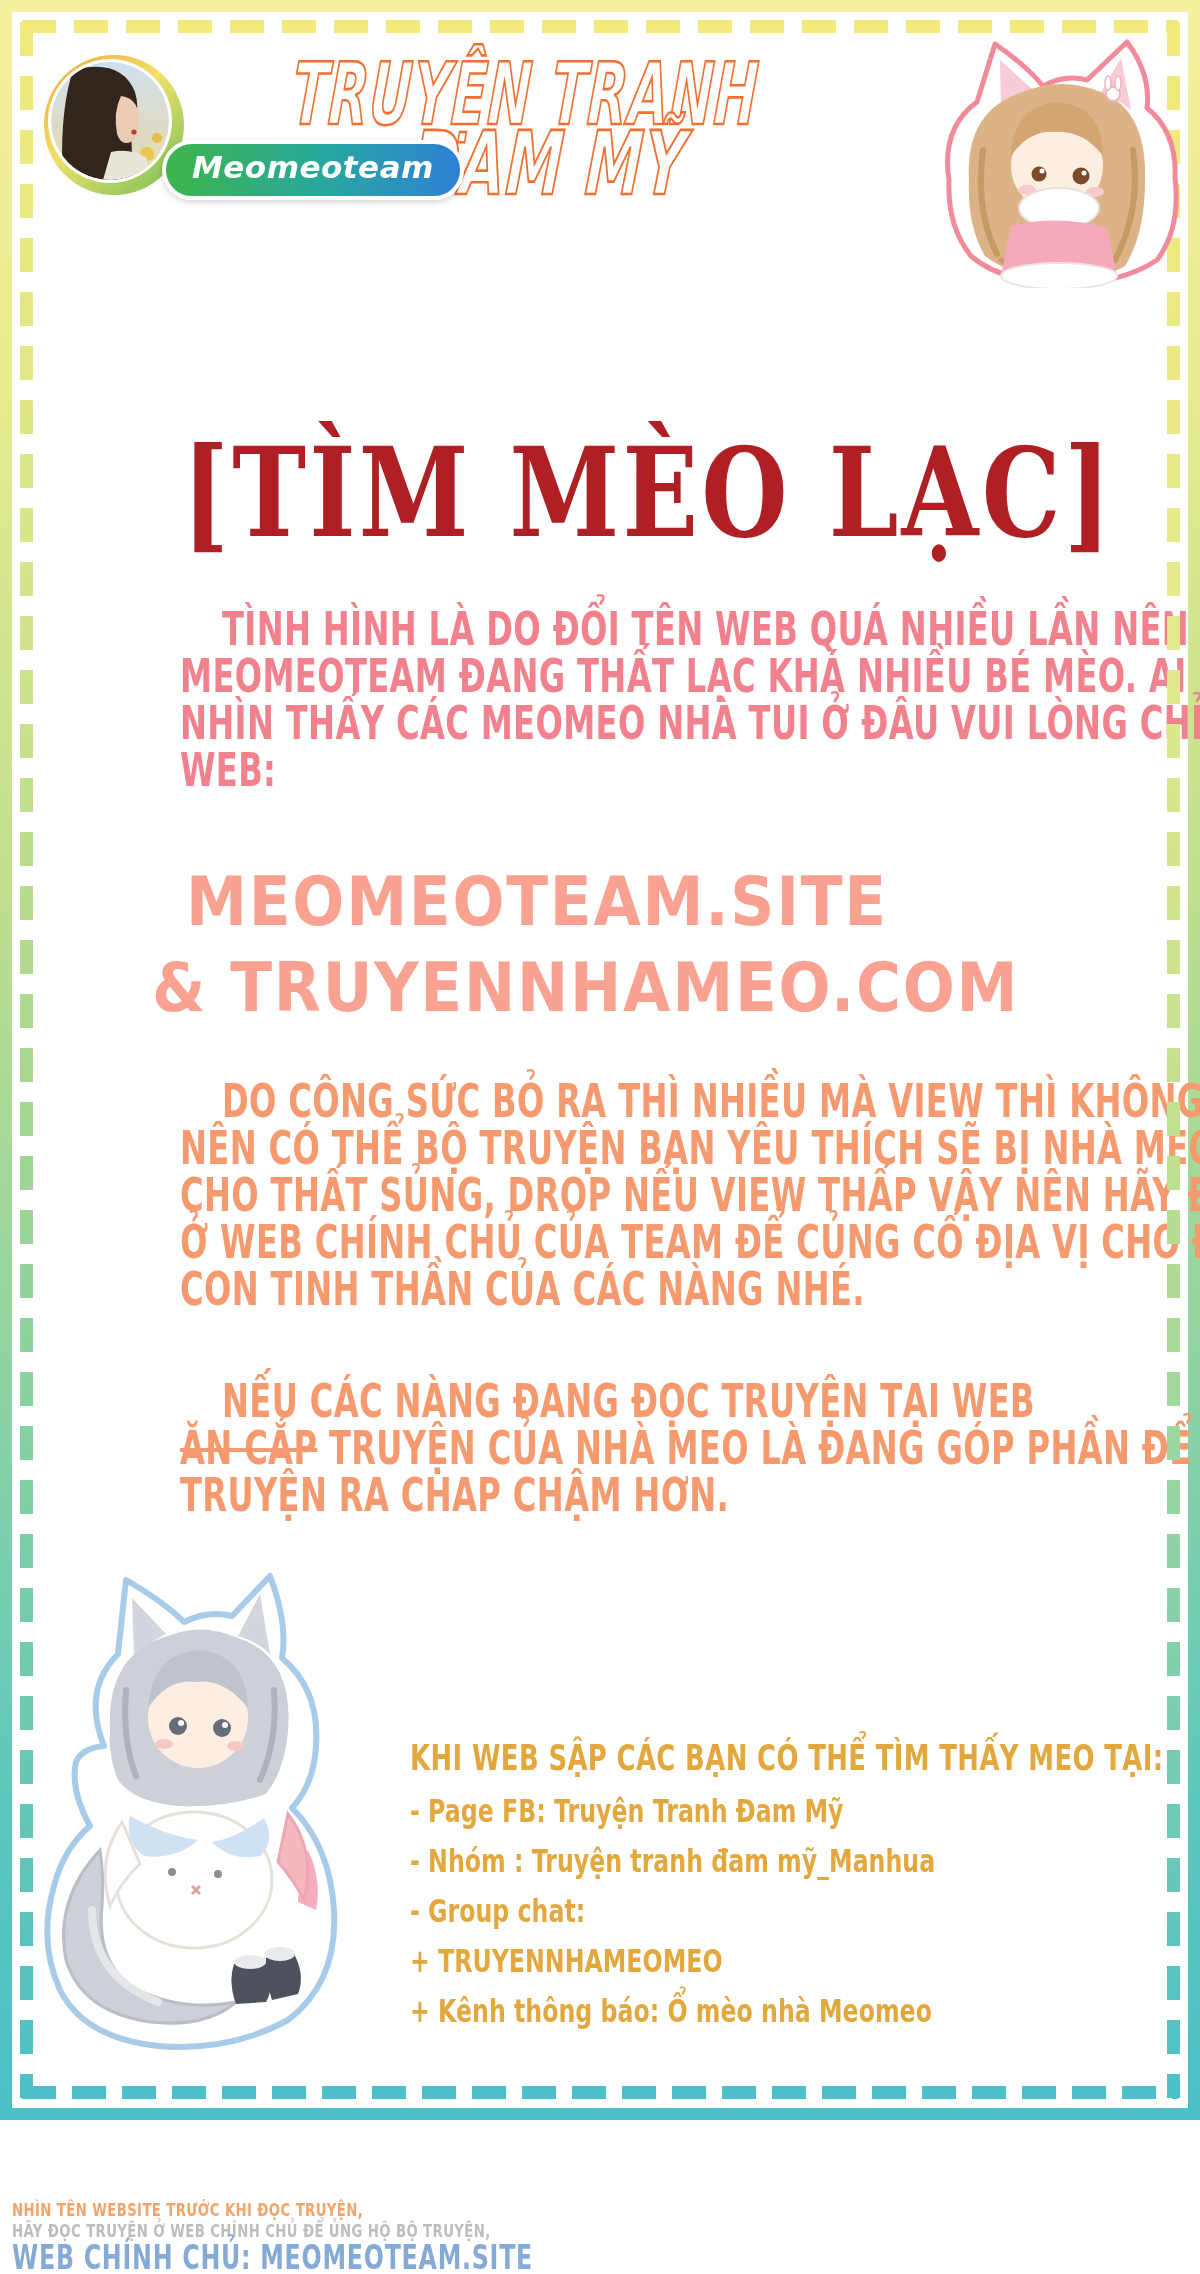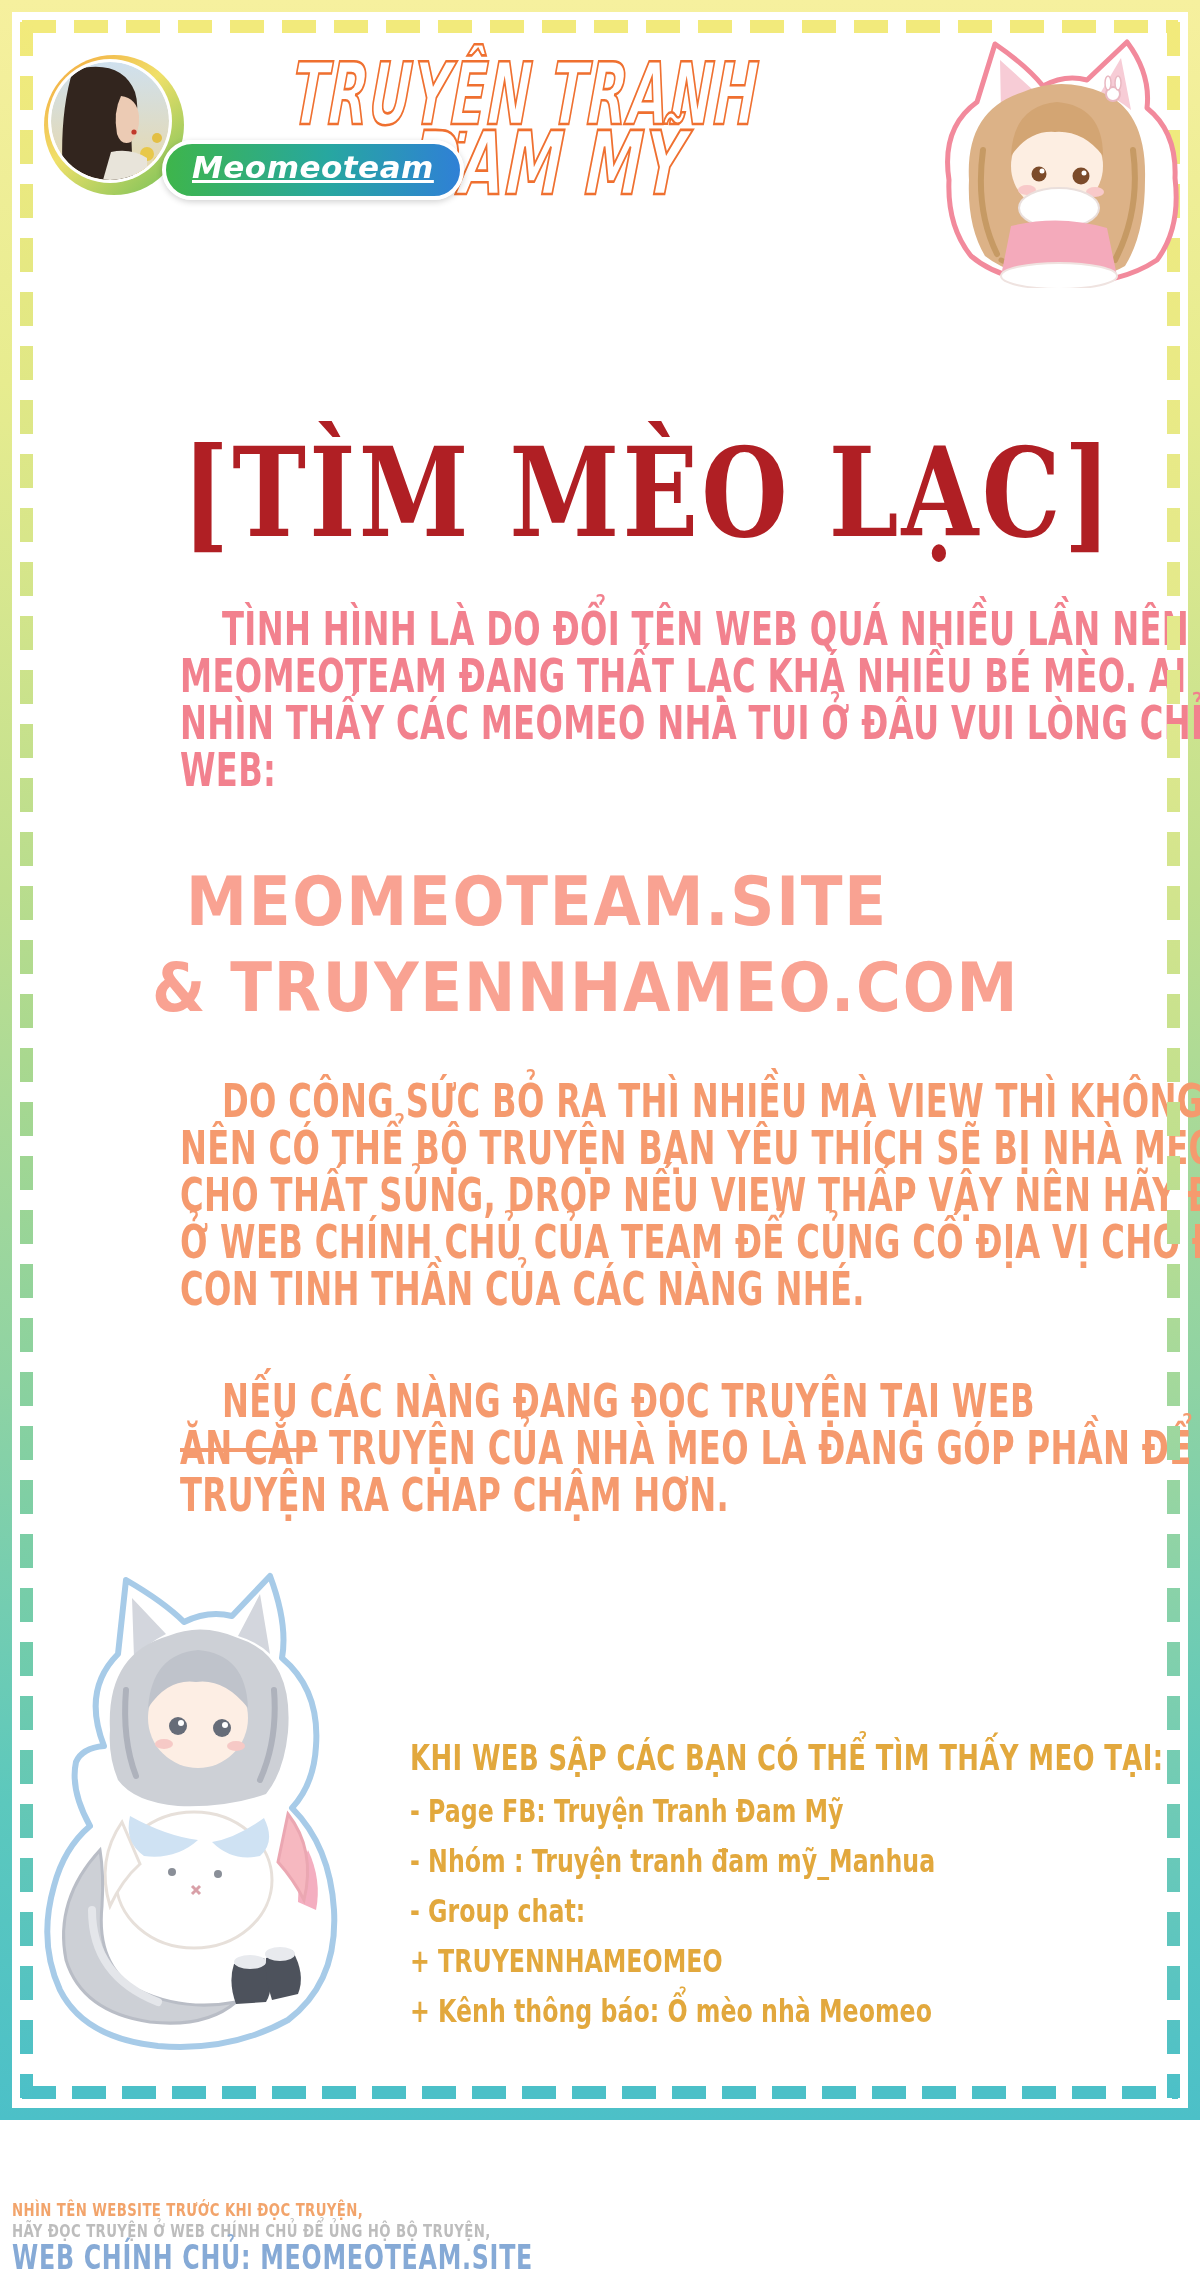--- a/index.html
+++ b/index.html
@@ -32,21 +32,21 @@
   .cond{font-weight:700;letter-spacing:.5px;}
 
   
   .avatar-ring{left:44px;top:55px;width:132px;height:132px;border-radius:50%;
     background:linear-gradient(140deg,#f5a33b 0%,#f0e06a 45%,#6fbf57 100%);padding:4px;z-index:2;}
   .avatar-ring .avatar-white{width:124px;height:124px;border-radius:50%;background:#fff;padding:3px;box-sizing:border-box;}
   .avatar-ring svg{display:block;border-radius:50%;}
   .team-pill{left:162px;top:140px;z-index:3;height:46px;line-height:40px;padding:3px 26px;
     background:linear-gradient(90deg,#3eb54b 0%,#27a7a0 55%,#2f80d6 100%);
     border:4px solid #fff;border-radius:999px;box-shadow:0 2px 6px rgba(0,0,0,.18);
-    color:#fff;font-size:31px;font-weight:700;font-style:italic;letter-spacing:.5px;text-decoration:underline;}
+    color:#fff;font-size:31px;font-weight:700;font-style:italic;letter-spacing:.5px;}
   .brand{color:#fff;font-weight:700;font-style:italic;
     -webkit-text-stroke:2.6px #ef7030;text-shadow:0 0 1px #ef7030;letter-spacing:2px;}
   .brand1{left:296px;top:44px;font-size:86px;transform:scaleX(.6) skewX(-6deg);}
   .brand2{left:415px;top:112px;font-size:88px;transform:scaleX(.65) skewX(-6deg);}
   .chibi-girl{left:905px;top:30px;width:290px;height:258px;z-index:4;}
 
   
   .notice-title{left:182px;top:420px;font-size:124px;font-weight:700;color:#b01f24;
     font-family:"DejaVu Serif",serif;letter-spacing:4px;transform:scaleX(.8);}
 

